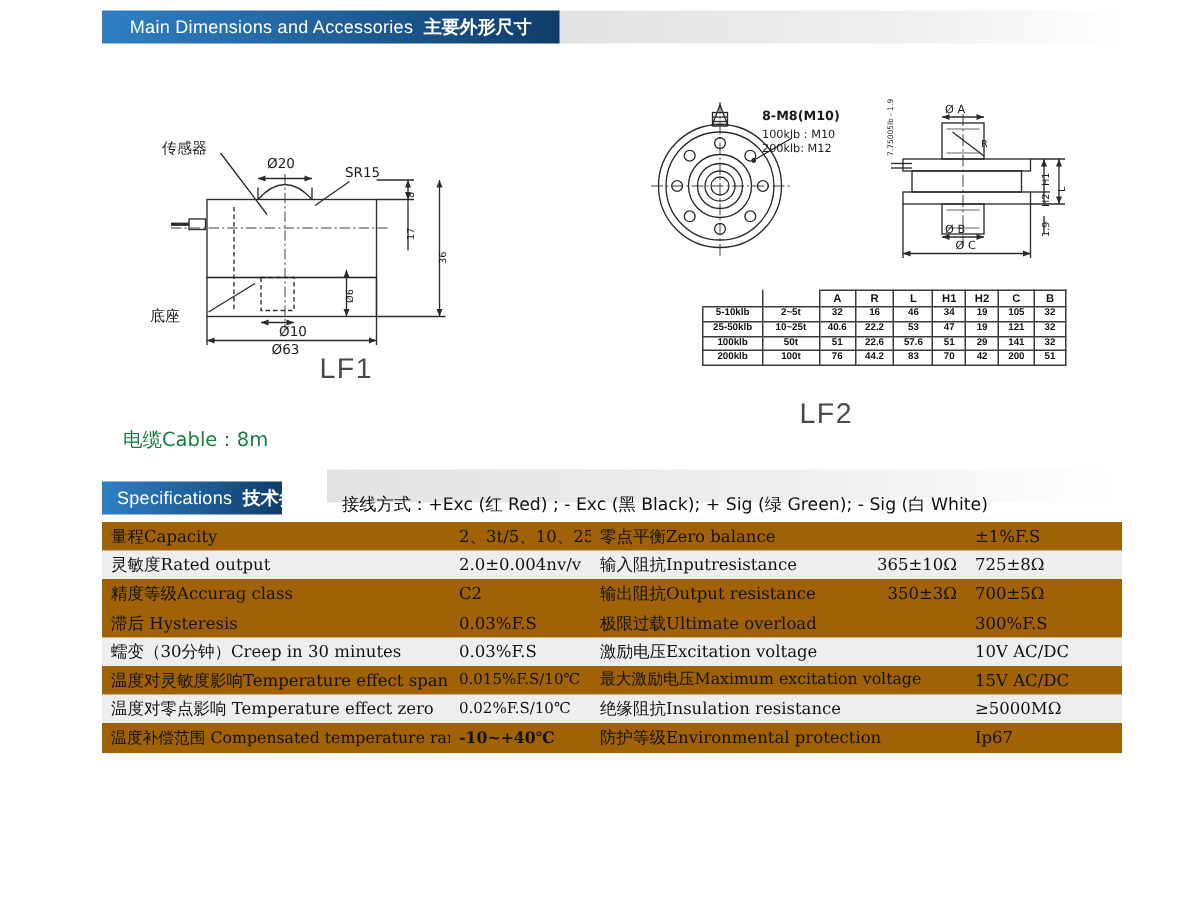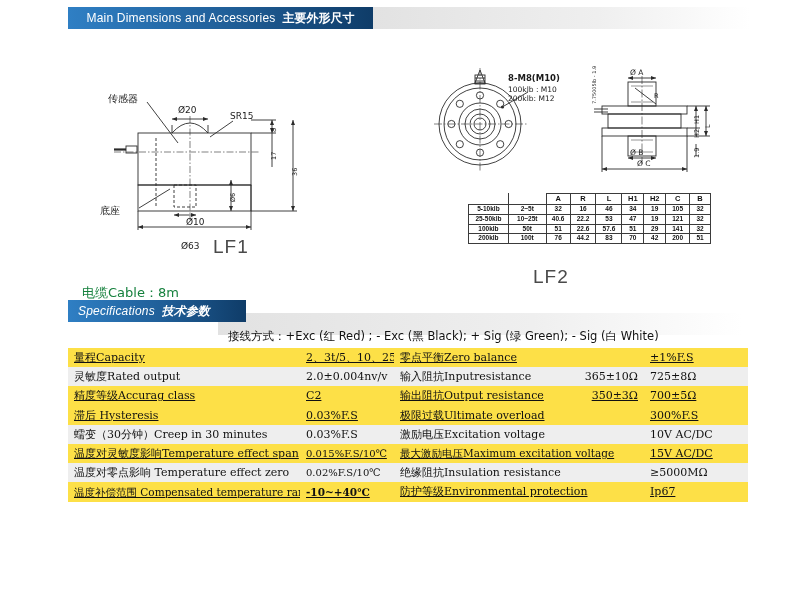--- a/index.html
+++ b/index.html
@@ -85,21 +85,21 @@
   }
   .spectable td {
     font-size: 11px;
     color:#111;
     padding: 3px 6px;
     font-family:"DejaVu Serif","DejaVu Sans", serif;
     line-height:1.2;
     white-space:nowrap;
     overflow:hidden;
   }
-  .spectable tr.odd td  { background:#fde047;text-decoration:underline; }
+  .spectable tr.odd td  { background:#a16207; }
   .spectable tr.even td { background:#eeeeee; }
   .c-label { width:232px; }
   .c-val   { width:94px; }
   .c-label2{ width:250px; }
   .c-val2  { width:104px; }
   .inline-pair { display:flex; justify-content:space-between; }
   .sub-val { font-size:11px; }
 
   svg { display:block; }
 </style>
@@ -172,21 +172,21 @@
         <line x1="131" y1="100" x2="131" y2="131"></line>
         <path d="M131,100 l-2,5 h4 z" fill="#2b2b2b" stroke="none"></path>
         <path d="M131,131 l-2,-5 h4 z" fill="#2b2b2b" stroke="none"></path>
       </g>
     </svg>
     <span class="dwg-label cn" style="left:8px; top:12px;">传感器</span>
     <span class="dwg-label cn" style="left:0px; top:124px;">底座</span>
     <span class="dwg-label" style="left:78px; top:25px;">Ø20</span>
     <span class="dwg-label" style="left:130px; top:31px;">SR15</span>
     <span class="dwg-label" style="left:86px; top:137px;">Ø10</span>
-    <span class="dwg-label" style="left:81px; top:161px;">Ø63</span>
+    <span class="dwg-label" style="left:81px; top:149px;">Ø63</span>
     <span class="dwg-label tiny vert" style="left:170px; top:52px;">8</span>
     <span class="dwg-label tiny vert" style="left:170px; top:80px;">17</span>
     <span class="dwg-label tiny vert" style="left:191px; top:96px;">36</span>
     <span class="dwg-label tiny vert" style="left:129px; top:122px;">Ø6</span>
   </div>
   <div class="dwg-title" style="left:213px; top:236px;">LF1</div>
 
   <div style="position:absolute; left:432px; top:52px; width:280px; height:130px;">
     <svg width="280" height="130" viewBox="0 0 280 130">
       <g stroke="#2b2b2b" fill="none" stroke-width="0.9">
@@ -347,21 +347,21 @@
         <td>51</td>
       </tr>
     </tbody>
   </table>
 
   <div class="dwg-title" style="left:533px; top:266px;">LF2</div>
 
   <div class="cable-note" style="left:82px; top:284px;">电缆Cable：8m</div>
 
   <div class="bar-tail" style="left:218px; top:313px; width:524px;"></div>
-  <div class="section-bar" style="left:68px; top:300px; width:178px;font-style:italic;">
+  <div class="section-bar" style="left:68px; top:321px; width:120px;">
     <span class="en">Specifications</span>
     <span class="cn">技术参数</span>
   </div>
   <div class="wiring" style="left:228px; top:329px;">接线方式：+Exc (红 Red) ; - Exc (黑 Black); + Sig (绿 Green); - Sig (白 White)</div>
 
   <table class="spectable" style="left:68px; top:348px; width:674px;">
     <tbody>
       <tr class="odd">
         <td class="c-label">量程Capacity</td>
         <td class="c-val" style="width:94px; text-align:right; padding-right:10px;">2、3t/5、10、25、50、100、200kg</td>

